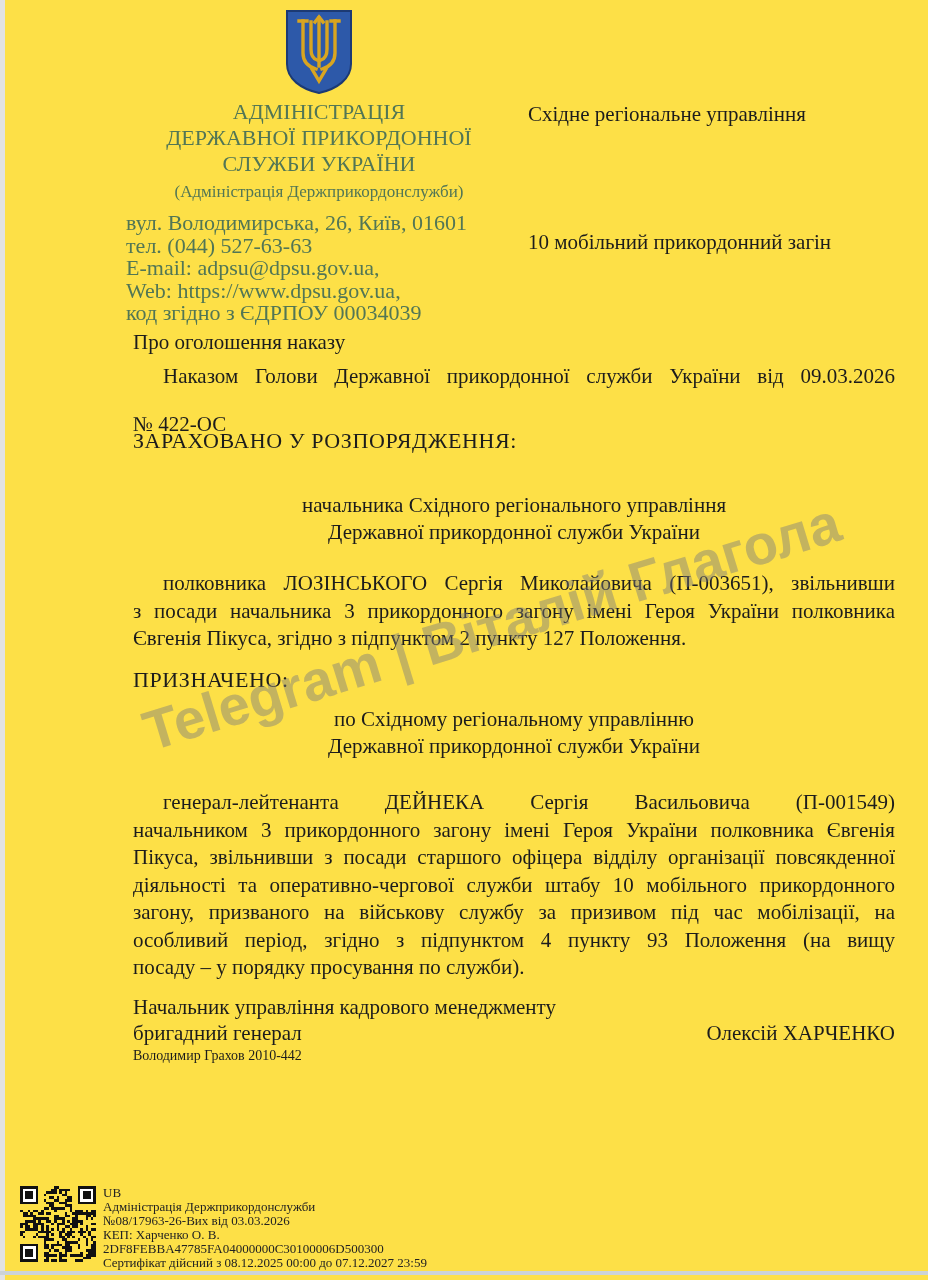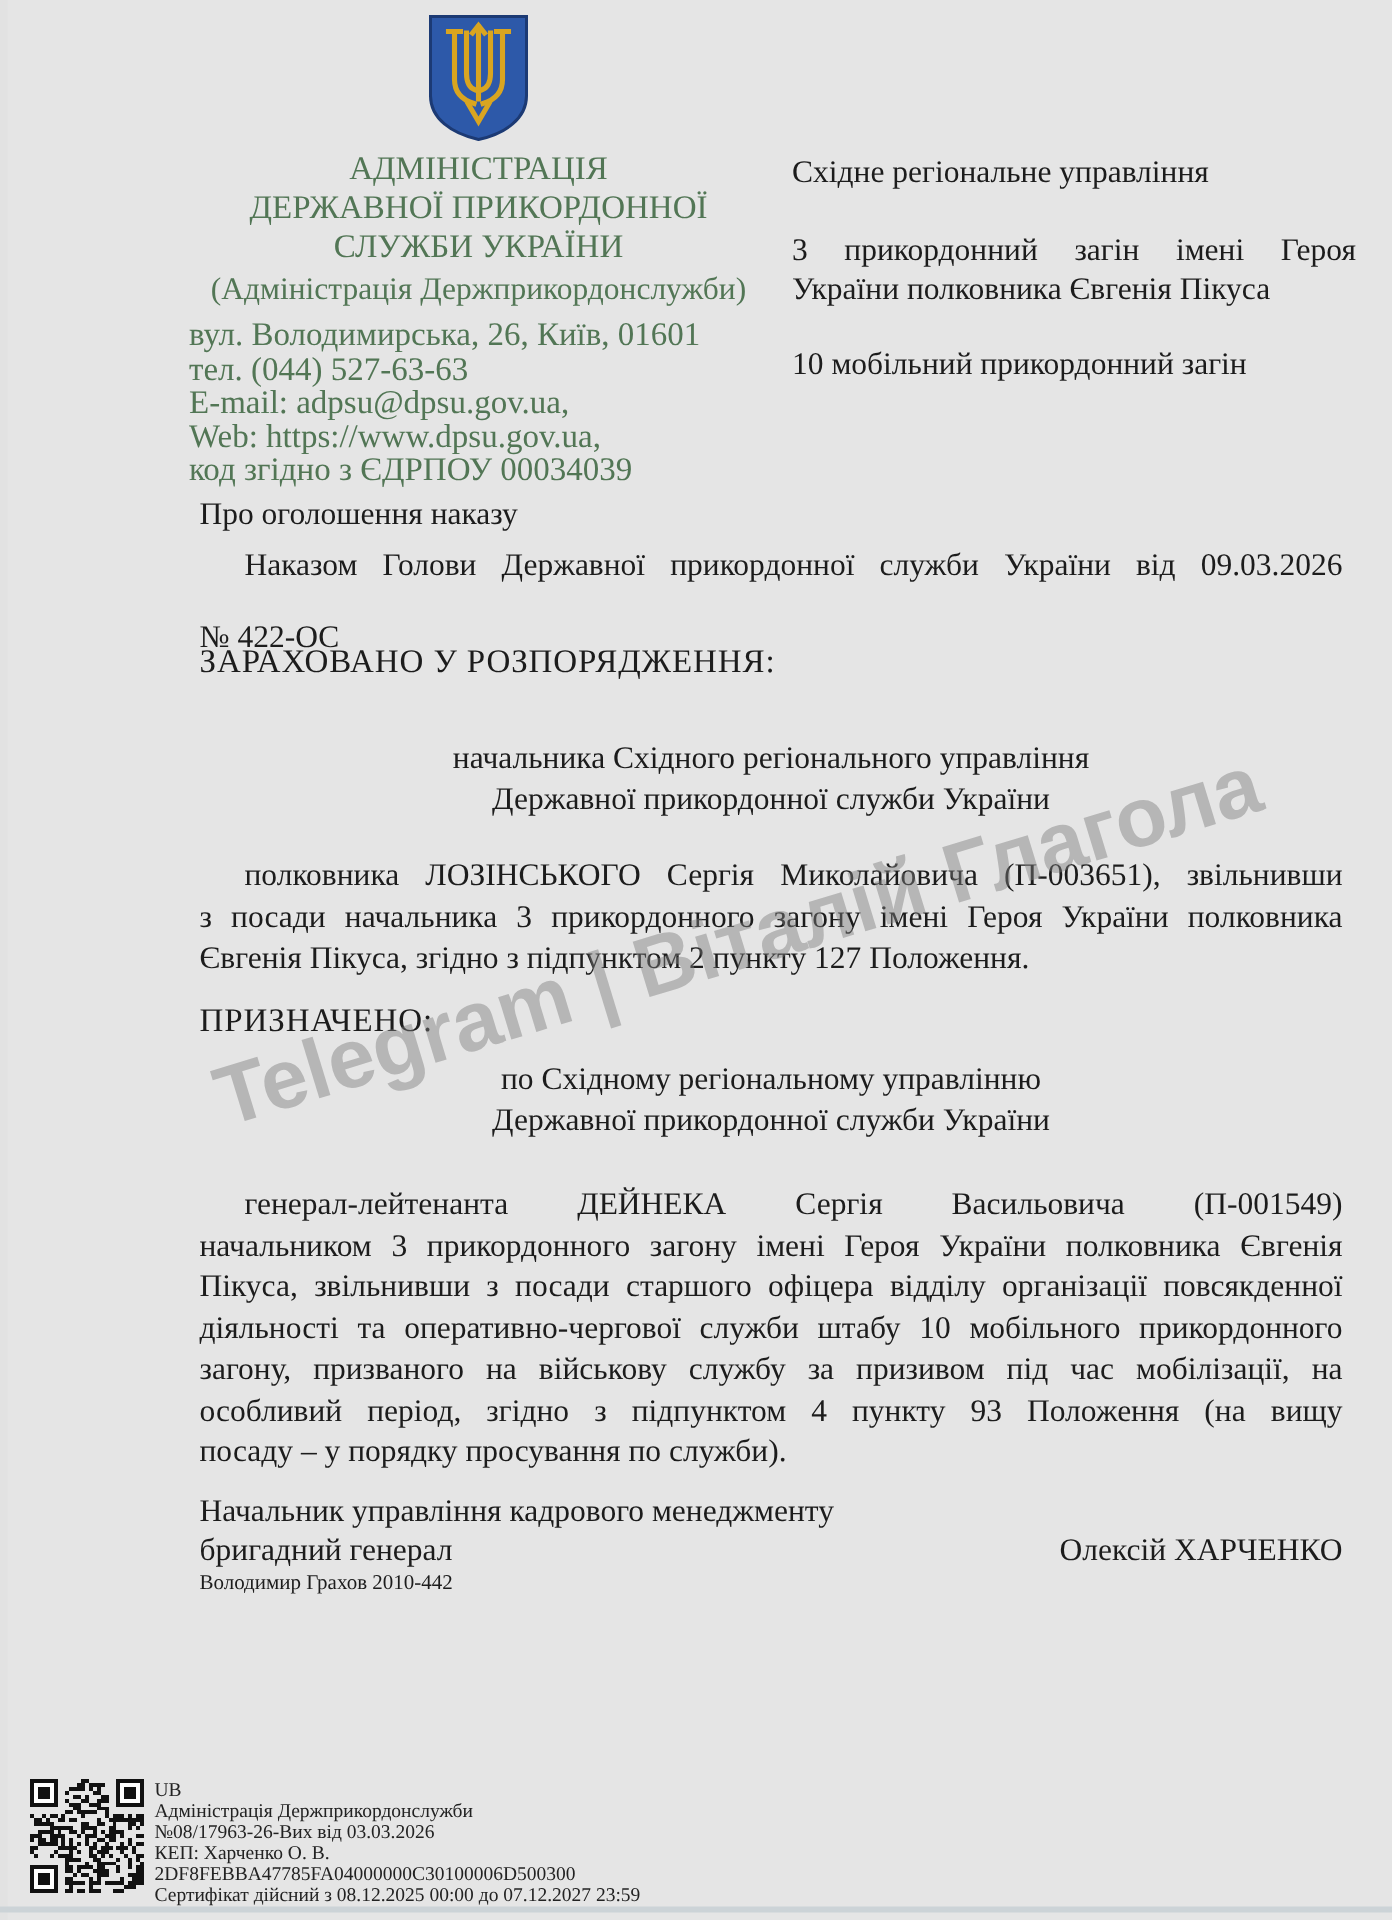--- a/index.html
+++ b/index.html
@@ -1,28 +1,28 @@
 <!DOCTYPE html>
 <html><head>
 <meta charset="utf-8">
 <style>
   html,body { margin:0; padding:0; background:#ffffff; }
   .page {
-    position:relative; width:928px; height:1280px; background:#e5e5e5;
+    position:relative; width:928px; height:1280px; background:#fde047;
     font-family:"Liberation Serif","DejaVu Serif",serif; color:#1c1c1c;
     overflow:hidden;
   }
   .edge-left  { position:absolute; left:0; top:0; width:5px; height:1280px; background:#e2e2e2; }
   .edge-bottom{ position:absolute; left:0; top:1271px; width:928px; height:4px; background:#ccd3d7; }
 
   
   .emblem { position:absolute; left:283px; top:8px; width:72px; height:88px; }
   .org-block   { position:absolute; left:126px; top:99px;  width:386px; text-align:center; color:#527655; }
   .org-line    { font-size:22px; line-height:26px; }
-  .org-alt     { position:absolute; left:120px; top:179px; width:398px; text-align:center; color:#527655; font-size:21px; line-height:26px; }
+  .org-alt     { position:absolute; left:120px; top:179px; width:398px; text-align:center; color:#527655; font-size:17px; line-height:26px; }
   .org-contact { position:absolute; left:126px; top:212px; width:386px; color:#527655; font-size:22px; line-height:22.5px; }
 
   .hdr-right-1 { position:absolute; left:528px; top:101px; width:376px; font-size:21px; line-height:26px; }
   .hdr-right-2 { position:absolute; left:528px; top:153px; width:376px; font-size:21px; line-height:26px; }
   .hdr-right-3 { position:absolute; left:528px; top:229px; width:376px; font-size:21px; line-height:26px; }
   .jline { text-align:justify; text-align-last:justify; }
 
   
   .col { position:absolute; left:133px; width:762px; font-size:21px; }
   .subject      { top:330px; }
@@ -88,24 +88,20 @@
 
   <div class="org-contact">
     <div>вул. Володимирська, 26, Київ, 01601</div>
     <div>тел. (044) 527-63-63</div>
     <div>E-mail: adpsu@dpsu.gov.ua,</div>
     <div>Web: https://www.dpsu.gov.ua,</div>
     <div>код згідно з ЄДРПОУ 00034039</div>
   </div>
 
   <div class="hdr-right-1">Східне регіональне управління</div>
-  <div class="hdr-right-2">
-    <div class="jline">3 прикордонний загін імені Героя</div>
-    <div>України полковника Євгенія Пікуса</div>
-  </div>
   <div class="hdr-right-3">10 мобільний прикордонний загін</div>
 
   <div class="col subject">Про оголошення наказу</div>
 
   <div class="col order-l1">Наказом Голови Державної прикордонної служби України від 09.03.2026</div>
   <div class="col order-l2">№ 422-ОС</div>
 
   <div class="col sec1 sec-title">ЗАРАХОВАНО У РОЗПОРЯДЖЕННЯ:</div>
 
   <div class="col center1 center-block">

